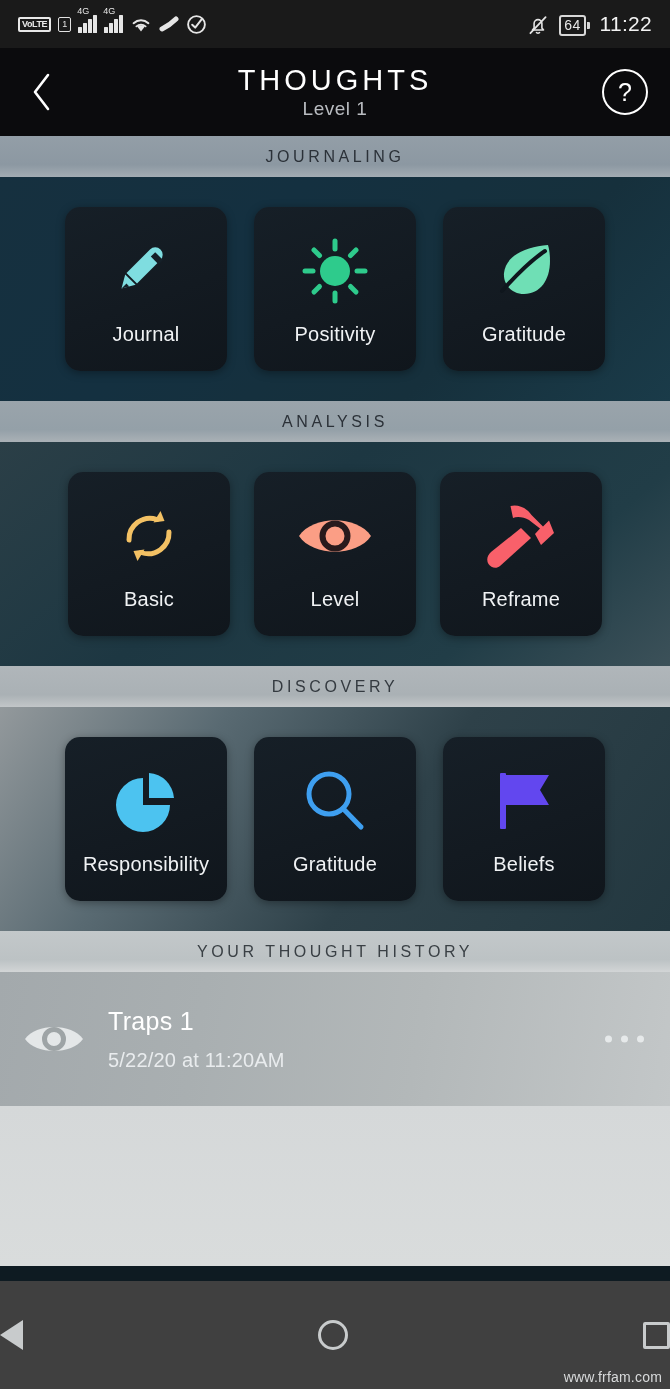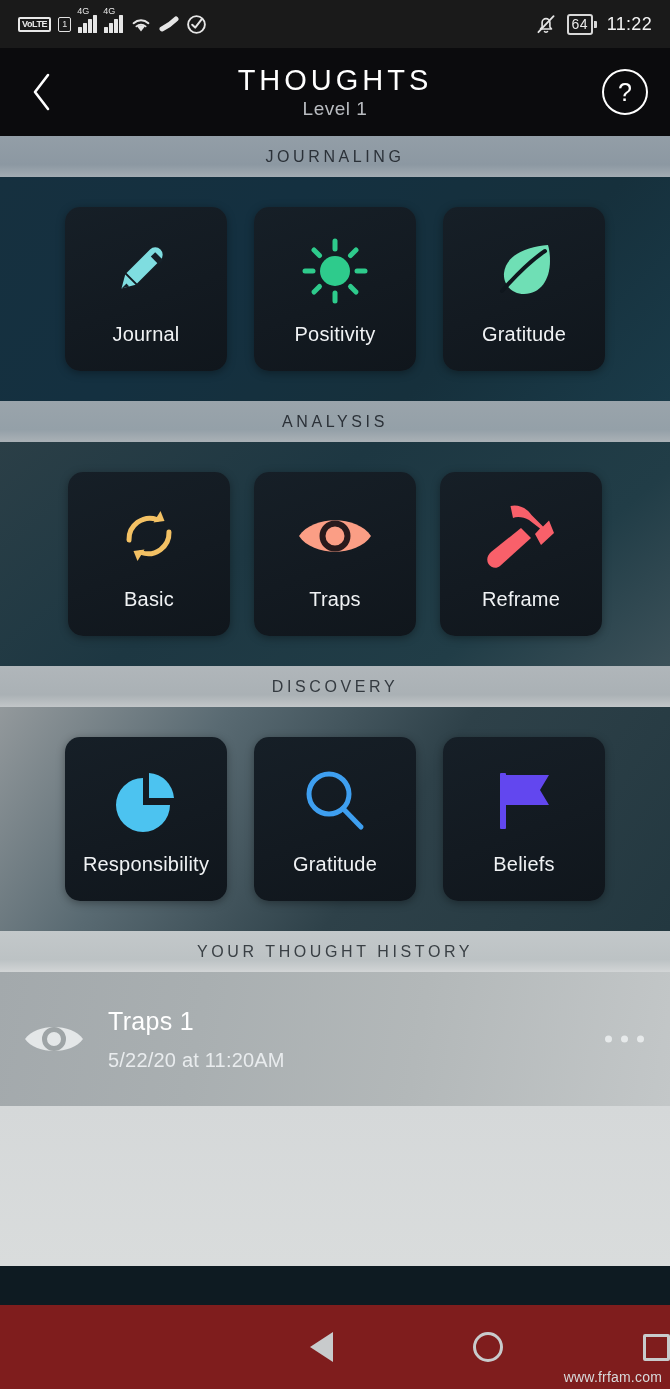--- a/index.html
+++ b/index.html
@@ -83,21 +83,21 @@
   }
   .battery .nub {
     width: 3px;
     height: 7px;
     background: #d8d8d8;
     border-radius: 0 1px 1px 0;
     margin-left: 1px;
   }
   .clock {
     color: #f2f2f2;
-    font-size: 18px;
+    font-size: 21px;
     letter-spacing: 0.3px;
   }
 
   
   .appbar {
     position: relative;
     height: 88px;
     background: #0b0b0d;
     display: flex;
     align-items: center;
@@ -249,25 +249,25 @@
   }
   .history-filler {
     height: 160px;
     background: linear-gradient(180deg,#d5d8d9 0%,#d9dcdc 100%);
   }
 
   
   .navbar {
     position: absolute;
     left: 0; right: 0; bottom: 0;
-    height: 84px;
-    background: #7f1d1d;
-    display: flex;
-    align-items: center;
-    justify-content: flex-end;
+    height: 108px;
+    background: #404040;
+    display: flex;
+    align-items: center;
+    justify-content: space-between;
     gap: 140px;
   }
   .nav-tri {
     width: 0; height: 0;
     border-top: 15px solid transparent;
     border-bottom: 15px solid transparent;
     border-right: 23px solid #c8cbcc;
   }
   .nav-circle {
     width: 30px; height: 30px;
@@ -425,21 +425,21 @@
       <div class="tlabel">Basic</div>
     </div>
 
     <div class="tile">
       <div class="glyph">
         <svg width="78" height="54" viewBox="0 0 78 54">
           <path d="M3 27 C17 6 61 6 75 27 C61 48 17 48 3 27 Z" fill="#fb9e85"></path>
           <circle cx="39" cy="27" r="12.5" fill="none" stroke="#281a1c" stroke-width="6"></circle>
         </svg>
       </div>
-      <div class="tlabel">Traps</div>
+      <div class="tlabel">Level</div>
     </div>
 
     <div class="tile">
       <div class="glyph">
         <svg width="72" height="72" viewBox="0 0 72 72">
           <g fill="#f9606a">
             <path d="M25.5 6 C33 4 42 8 46.5 15 L58 26.5 L64 20.5 L69 33 L56 45 L50 34 L55 28.5 L44 20 C39 17 32 16 28 18 Z"></path>
             <path d="M36 28 L46 38 L15 66 C11.5 69 6 68 3.5 64 C1 60 2.5 55 6 52 Z"></path>
           </g>
         </svg>

